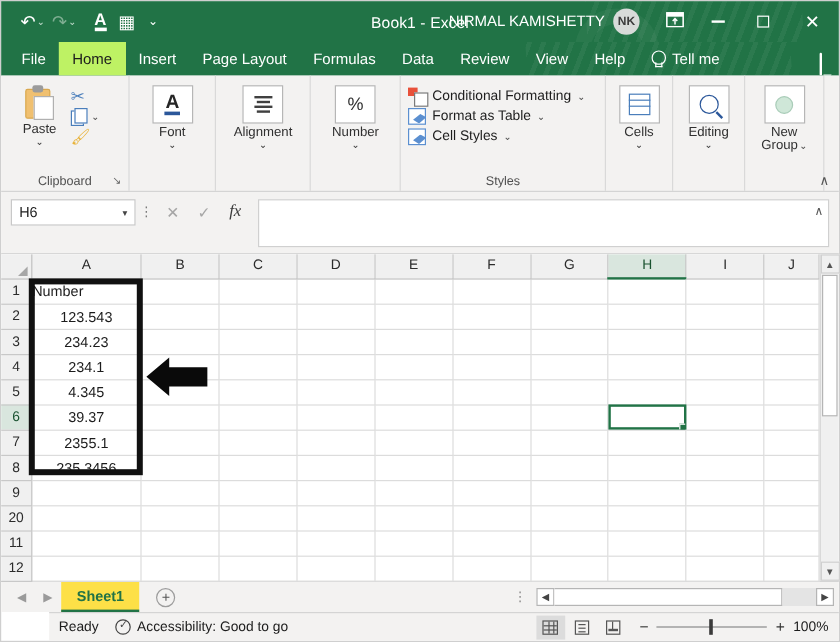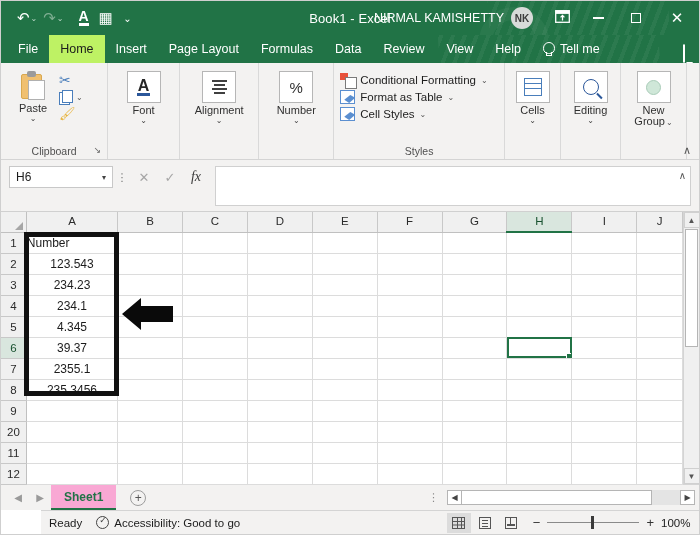--- a/index.html
+++ b/index.html
@@ -242,21 +242,21 @@
   .vtrack { flex:1; }
 
   
   .sheetbar {
     height: 26px; background: #f3f2f1; border-top: 1px solid #d4d4d4; display: flex;
     align-items: center; flex: none; padding-left: 6px;
   }
   .navbtn { width: 22px; text-align: center; font-size: 10px; color: #9a9a9a; cursor:pointer; }
   .stab {
     height: 25px; padding: 0 13px; display: flex; align-items: center; font-size: 12px;
-    font-weight: bold; color: #217346; background: #f9a8d4; border-bottom: 2px solid #217346;
+    font-weight: bold; color: #217346; background: #fde047; border-bottom: 2px solid #217346;
     cursor: pointer;
   }
   .addsheet {
     width: 16px; height: 16px; border: 1px solid #9c9c9c; border-radius: 50%; margin-left: 14px;
     display:flex; align-items:center; justify-content:center; font-size:12px; color:#555; cursor:pointer;
   }
   .hsc-wrap { margin-left: auto; display: flex; align-items: center; padding-right: 4px; }
   .hdots { color:#8a8a8a; font-size:11px; margin-right:8px; }
   .hsc { display:flex; align-items:center; }
   .hsc-btn { width: 15px; height: 15px; border:1px solid #b5b5b5; background:#fff; display:flex;

